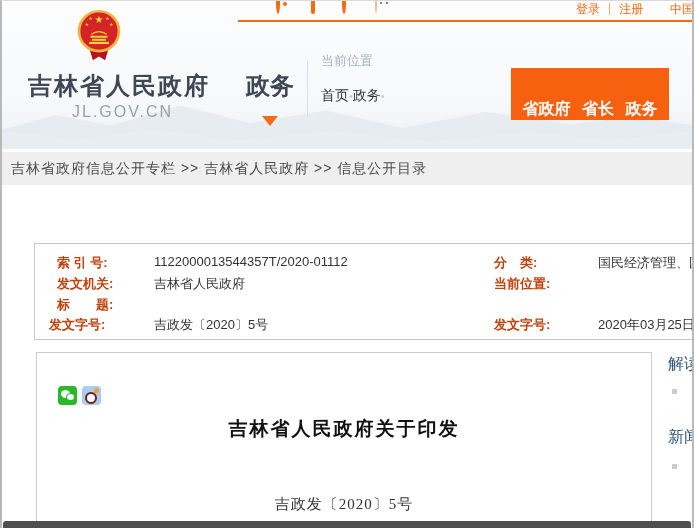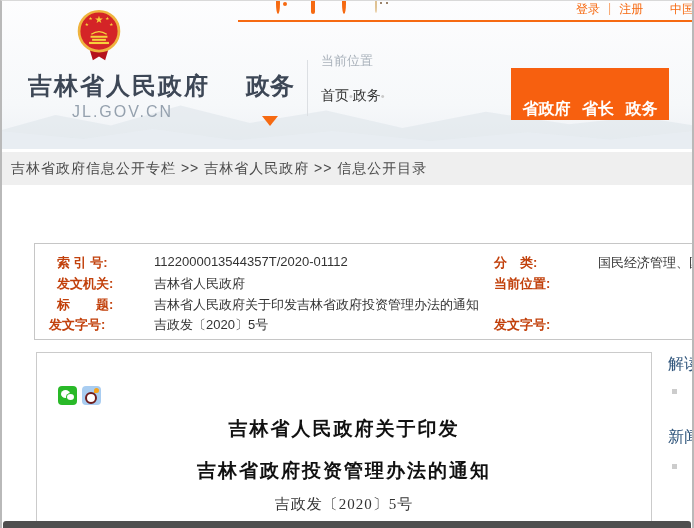--- a/index.html
+++ b/index.html
@@ -138,37 +138,36 @@
 <div class="path-strip">
   <span>吉林省政府信息公开专栏 &gt;&gt; 吉林省人民政府 &gt;&gt; 信息公开目录</span>
 </div>
 
 <div class="meta-table">
   <div class="mrow" style="left:22px;top:10px;"><span class="mlabel">索 引 号:</span></div>
   <div class="mrow" style="left:119px;top:10px;"><span class="mvalue">1122000013544357T/2020-01112</span></div>
   <div class="mrow" style="left:22px;top:31px;"><span class="mlabel">发文机关:</span></div>
   <div class="mrow" style="left:119px;top:31px;"><span class="mvalue">吉林省人民政府</span></div>
   <div class="mrow" style="left:22px;top:52px;"><span class="mlabel">标　　题:</span></div>
-  <div class="mrow" style="left:119px;top:52px;"><span class="mvalue">吉林省人民政府关于印发吉林省政府投资管理办法的通知</span></div>
   <div class="mrow" style="left:14px;top:72px;"><span class="mlabel">发文字号:</span></div>
   <div class="mrow" style="left:119px;top:72px;"><span class="mvalue">吉政发〔2020〕5号</span></div>
 
   <div class="mrow" style="left:459px;top:10px;"><span class="mlabel">分　类:</span></div>
   <div class="mrow" style="left:563px;top:10px;"><span class="mvalue">国民经济管理、国有资产监管</span></div>
   <div class="mrow" style="left:459px;top:31px;"><span class="mlabel">当前位置:</span></div>
   <div class="mrow" style="left:459px;top:72px;"><span class="mlabel">发文字号:</span></div>
+  <div class="mrow" style="left:563px;top:72px;"><span class="mvalue">2020年03月25日</span></div>
 </div>
 
 <div class="doc-box">
   <div class="share-icons">
     <span class="sic sic-wechat"></span>
     <span class="sic sic-weibo"></span>
   </div>
   <div class="doc-title l1">吉林省人民政府关于印发</div>
-  <div class="doc-title l2">吉林省政府投资管理办法的通知</div>
   <div class="doc-number">吉政发〔2020〕5号</div>
 </div>
 
 <div class="side-links">
   <span class="side-link">解读</span>
   <span class="sq"></span>
   <span class="side-link l2">新闻</span>
   <span class="sq" style="margin-top:16px;"></span>
 </div>
 

